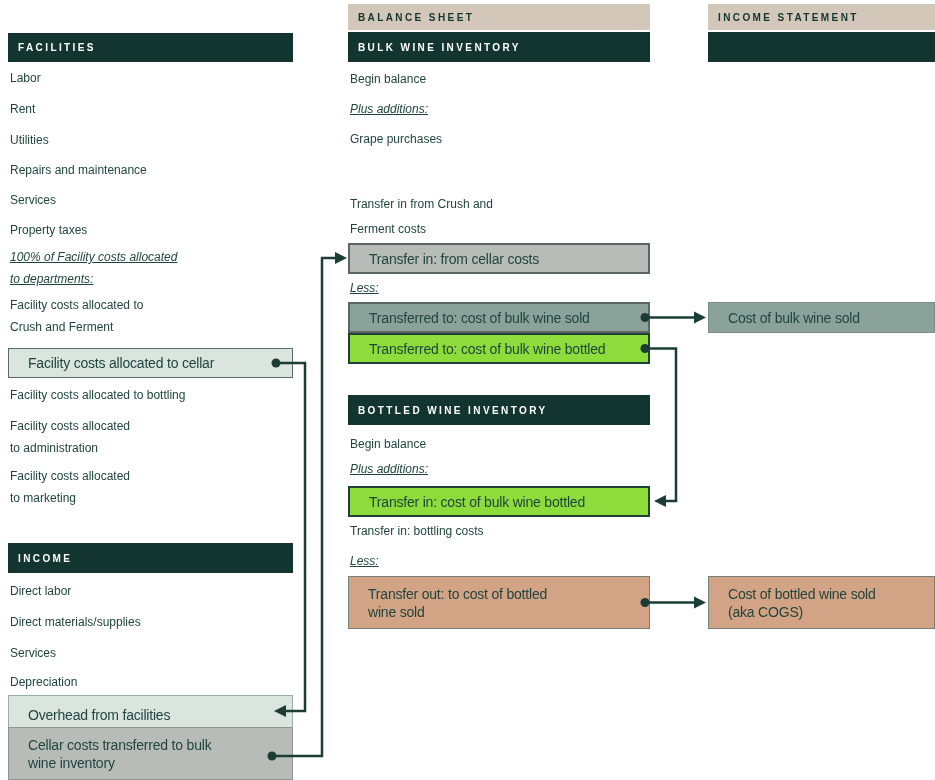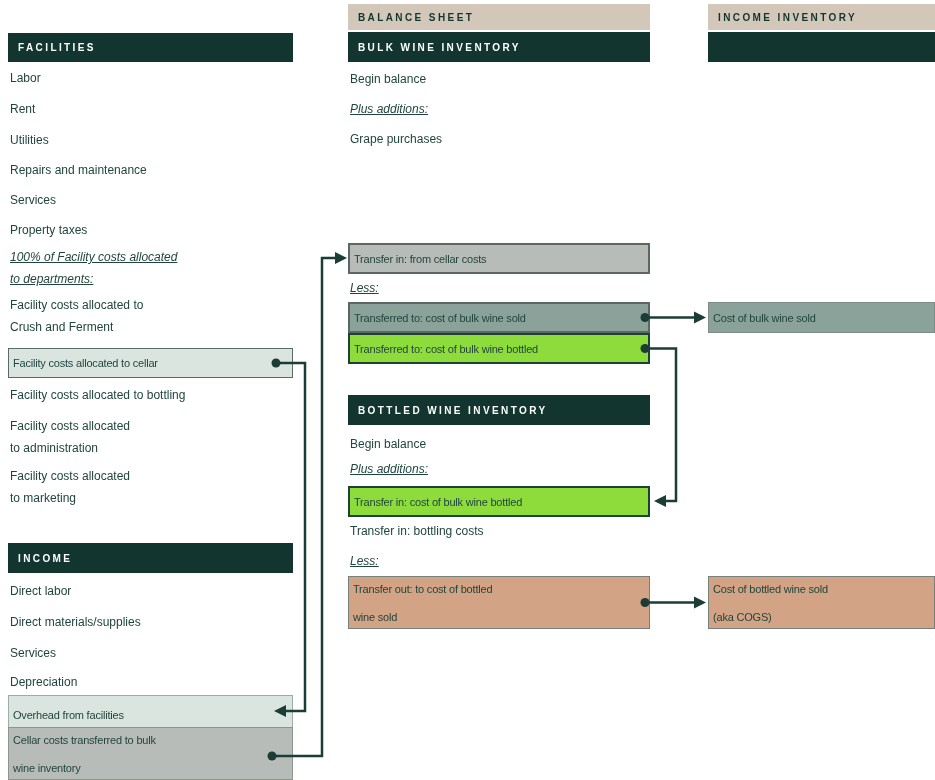--- a/index.html
+++ b/index.html
@@ -36,25 +36,25 @@
   .note {
     font-style:italic;
     text-decoration:underline;
   }
 
   
   .box {
     position:absolute;
     display:flex; align-items:center;
     box-sizing:border-box;
-    padding:0 4px 0 4px;
-    font-size:11px; letter-spacing:-0.2px;
+    padding:0 4px 0 19px;
+    font-size:14px; letter-spacing:-0.2px;
     white-space:nowrap;
   }
-  .box.multi { white-space:pre-line; line-height:28px; }
+  .box.multi { white-space:pre-line; line-height:18px; }
   .b-lightgreen { background:var(--light_green, #dbe5e0); border:1.5px solid #5c6a64; }
   .b-lightgreen.thin { border:1px solid #9aaea6; }
   .b-gray  { background:var(--gray, #b8bcb9); border:2px solid #5c6662; }
   .b-gray.thin { border:1px solid #8e958f; }
   .b-sage  { background:var(--sage, #8ba29a); border:2px solid #5c6662; }
   .b-sage.thin { border:1.5px solid #7c8d87; }
   .b-green { background:var(--bright_green, #8edc3c); border:2px solid #1d4037; }
   .b-tan   { background:var(--tan_box, #d2a385); border:1.5px solid #75817b; }
 
   
@@ -93,35 +93,37 @@
   <div class="item col-l" style="top:671px">Depreciation</div>
   <div class="box b-lightgreen thin col-l" style="top:695px;height:40px">Overhead from facilities</div>
   <div class="box b-gray thin multi col-l" style="top:727px;height:53px">Cellar costs transferred to bulk
 wine inventory</div>
 
   <div class="bar tan col-m" style="top:4px;height:26px">BALANCE SHEET</div>
   <div class="bar dark col-m" style="top:32px;height:30px">BULK WINE INVENTORY</div>
   <div class="item col-m" style="top:68px">Begin balance</div>
   <div class="item note col-m" style="top:98px">Plus additions:</div>
   <div class="item col-m" style="top:128px">Grape purchases</div>
+  <div class="item col-m" style="top:192px;line-height:25px">Transfer in from Crush and
+Ferment costs</div>
   <div class="box b-gray col-m" style="top:243px;height:31px">Transfer in: from cellar costs</div>
   <div class="item note col-m" style="top:277px">Less:</div>
   <div class="box b-sage col-m" style="top:302px;height:31px">Transferred to: cost of bulk wine sold</div>
   <div class="box b-green col-m" style="top:333px;height:31px">Transferred to: cost of bulk wine bottled</div>
 
   <div class="bar dark col-m" style="top:395px;height:30px">BOTTLED WINE INVENTORY</div>
   <div class="item col-m" style="top:433px">Begin balance</div>
   <div class="item note col-m" style="top:458px">Plus additions:</div>
   <div class="box b-green col-m" style="top:486px;height:31px">Transfer in: cost of bulk wine bottled</div>
   <div class="item col-m" style="top:520px">Transfer in: bottling costs</div>
   <div class="item note col-m" style="top:550px">Less:</div>
   <div class="box b-tan multi col-m" style="top:576px;height:53px">Transfer out: to cost of bottled
 wine sold</div>
 
-  <div class="bar tan col-r" style="top:4px;height:26px">INCOME INVENTORY</div>
+  <div class="bar tan col-r" style="top:4px;height:26px">INCOME STATEMENT</div>
   <div class="bar dark col-r" style="top:32px;height:30px"></div>
   <div class="box b-sage thin col-r" style="top:302px;height:31px">Cost of bulk wine sold</div>
   <div class="box b-tan multi col-r" style="top:576px;height:53px">Cost of bottled wine sold
 (aka COGS)</div>
 
   <svg class="wires" width="935" height="780" viewBox="0 0 935 780">
     <g stroke="#1b3d36" stroke-width="2.5" fill="none">
 
       <path d="M276 363 H305 V711 H285"></path>
 

